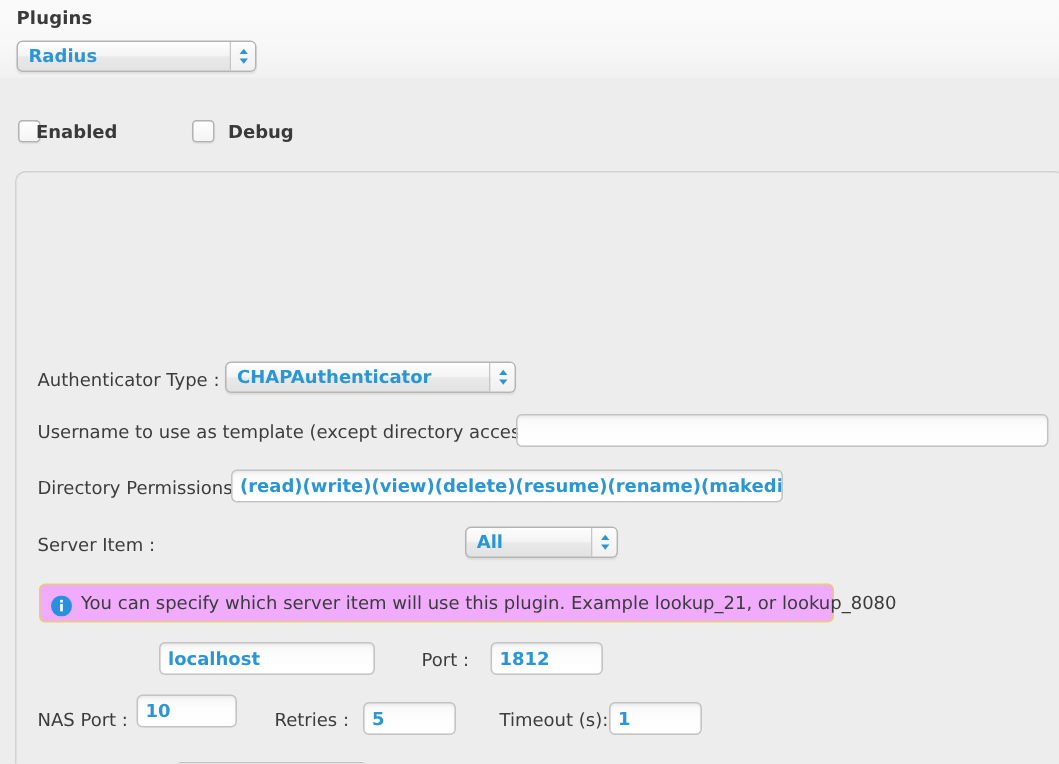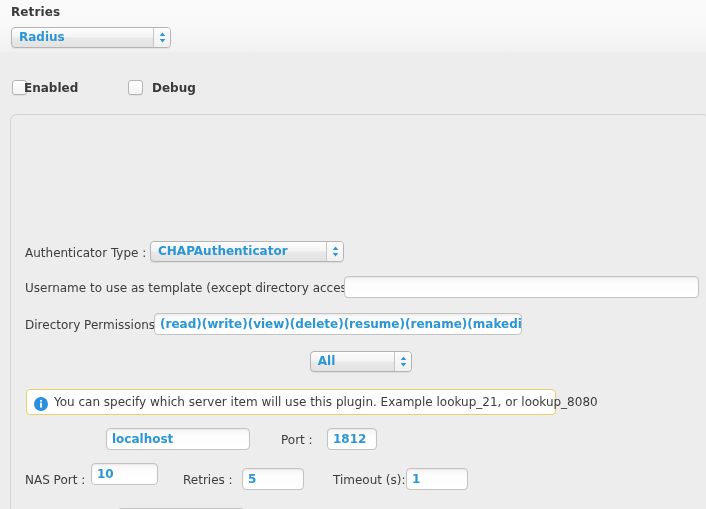--- a/index.html
+++ b/index.html
@@ -124,40 +124,40 @@
     padding: 0 5px;
     line-height: 20px;
     overflow: hidden;
     white-space: nowrap;
   }
 
   
   .info {
     position: absolute;
     height: 26px;
-    background: #ffffff;
+    background: #f0abfc;
     border: 1px solid #e8cf6e;
     border-radius: 4px;
     font-size: 12px;
     color: #3b3b3b;
     line-height: 24px;
     padding: 0 9px 0 27px;
     white-space: nowrap;
   }
   .info .i-icon {
     position: absolute;
     left: 7px; top: 5px;
     width: 14px; height: 14px;
   }
 </style>
 </head>
 <body>
 
 <div id="top-strip">
-  <div id="plugins-title">Retries</div>
+  <div id="plugins-title">Plugins</div>
 
   <div id="plugin-select" class="mac-select">
     <span class="sel-text">Radius</span>
     <span class="sel-btn">
       <svg width="9" height="11" viewBox="0 0 9 11" xmlns="http://www.w3.org/2000/svg">
         <path d="M4.5 0.5 L7.3 4 L1.7 4 Z" fill="#2b96d4"></path>
         <path d="M4.5 10.5 L1.7 7 L7.3 7 Z" fill="#2b96d4"></path>
       </svg>
     </span>
   </div>
@@ -185,20 +185,21 @@
 
   
   <div class="lbl" style="left:14px; top:163px;">Username to use as template (except directory access) :</div>
   <div class="txt" style="left:333px; top:161px; width:355px;" title=""></div>
 
   
   <div class="lbl" style="left:14px; top:200px;">Directory Permissions :</div>
   <div class="txt" style="left:143px; top:198px; width:368px;">(read)(write)(view)(delete)(resume)(rename)(makedir)(deletec</div>
 
   
+  <div class="lbl" style="left:14px; top:238px;">Server Item :</div>
   <div class="mac-select" style="left:101px; top:236px; width:102px;">
     <span class="sel-text" style="width:94px;">All</span>
     <span class="sel-btn">
       <svg width="9" height="11" viewBox="0 0 9 11" xmlns="http://www.w3.org/2000/svg">
         <path d="M4.5 0.5 L7.3 4 L1.7 4 Z" fill="#2b96d4"></path>
         <path d="M4.5 10.5 L1.7 7 L7.3 7 Z" fill="#2b96d4"></path>
       </svg>
     </span>
   </div>
 
@@ -211,21 +212,21 @@
         <rect x="6.1" y="2.9" width="1.8" height="1.8" fill="#ffffff"></rect>
       </svg>
     </span>
     <span>You can specify which server item will use this plugin. Example lookup_21, or lookup_8080</span>
   </div>
 
   
   <div class="txt" style="left:95px; top:313px; width:144px;">localhost</div>
 
   <div class="lbl" style="left:270px; top:315px;">Port :</div>
-  <div class="txt" style="left:316px; top:313px; width:50px;">1812</div>
+  <div class="txt" style="left:316px; top:313px; width:75px;">1812</div>
 
   
   <div class="lbl" style="left:14px; top:355px;">NAS Port :</div>
   <div class="txt" style="left:80px; top:348px; width:67px;">10</div>
 
   <div class="lbl" style="left:172px; top:355px;">Retries :</div>
   <div class="txt" style="left:231px; top:353px; width:62px;">5</div>
 
   <div class="lbl" style="left:322px; top:355px;">Timeout (s):</div>
   <div class="txt" style="left:395px; top:353px; width:62px;">1</div>

